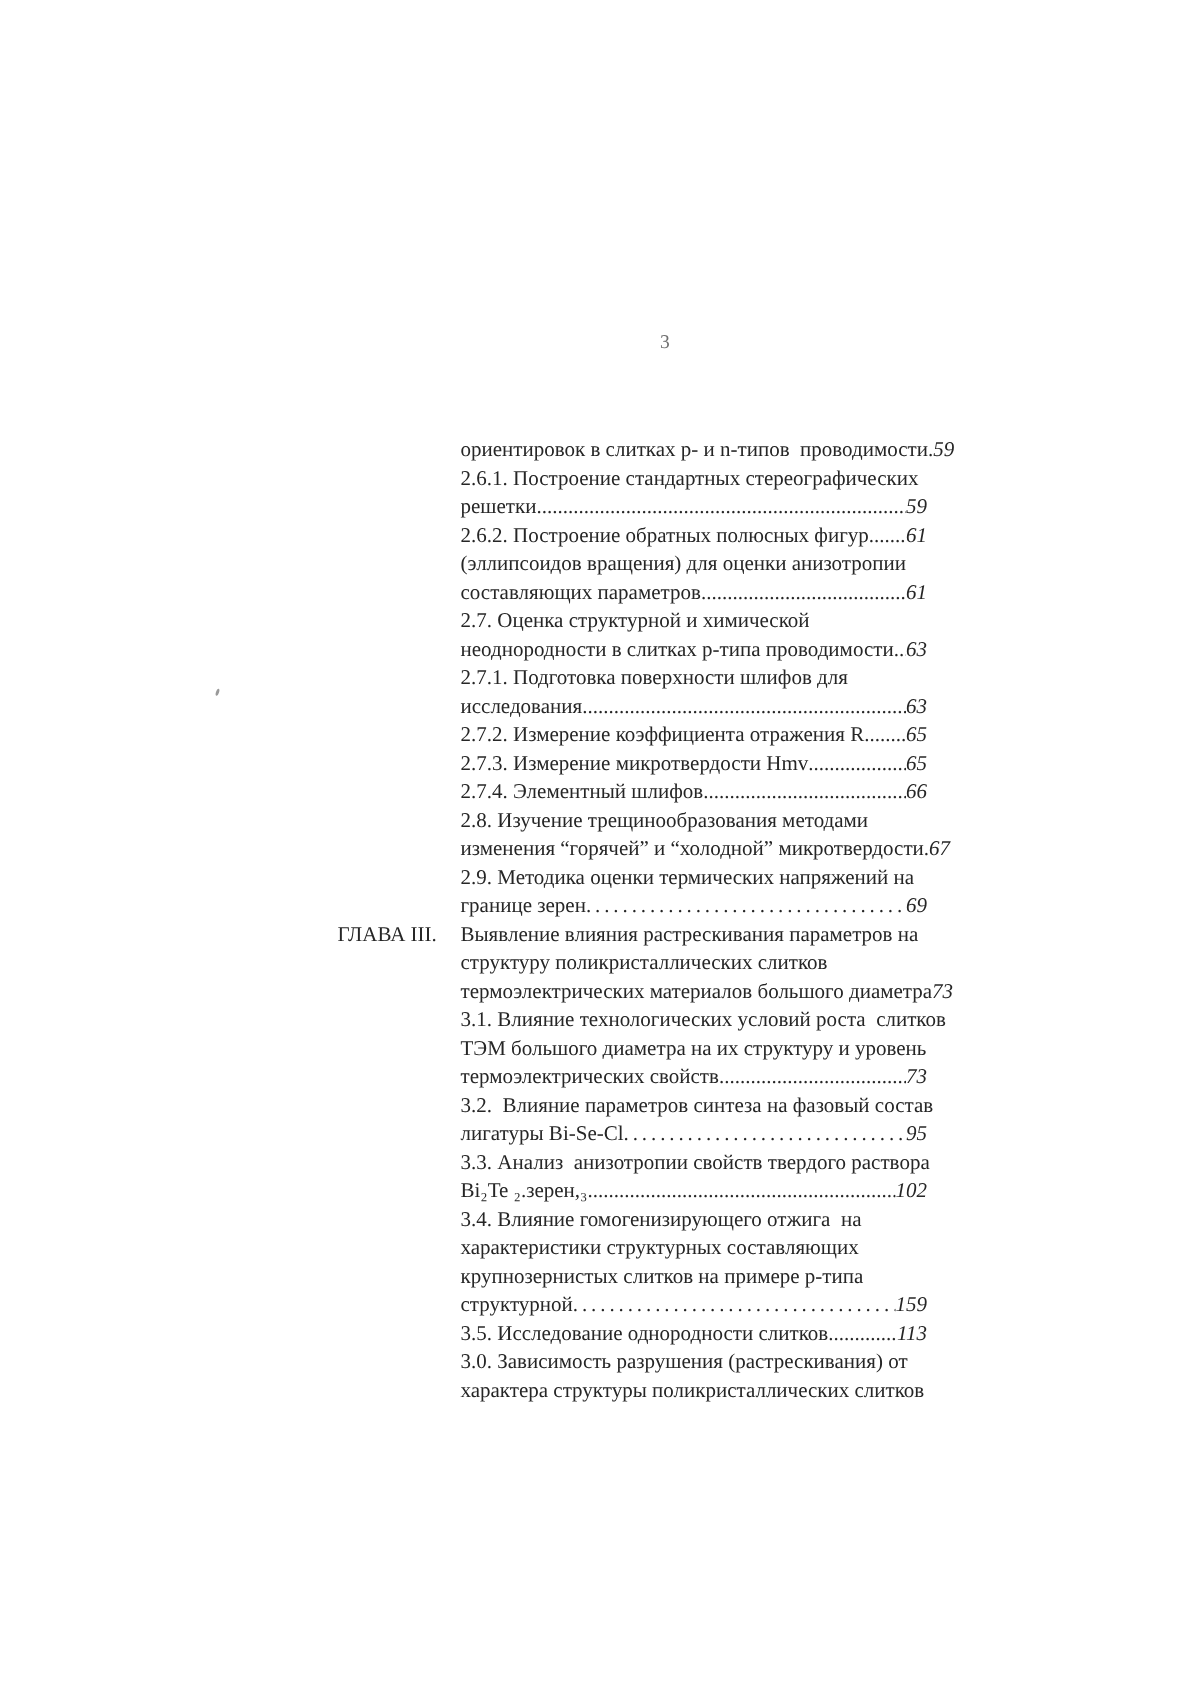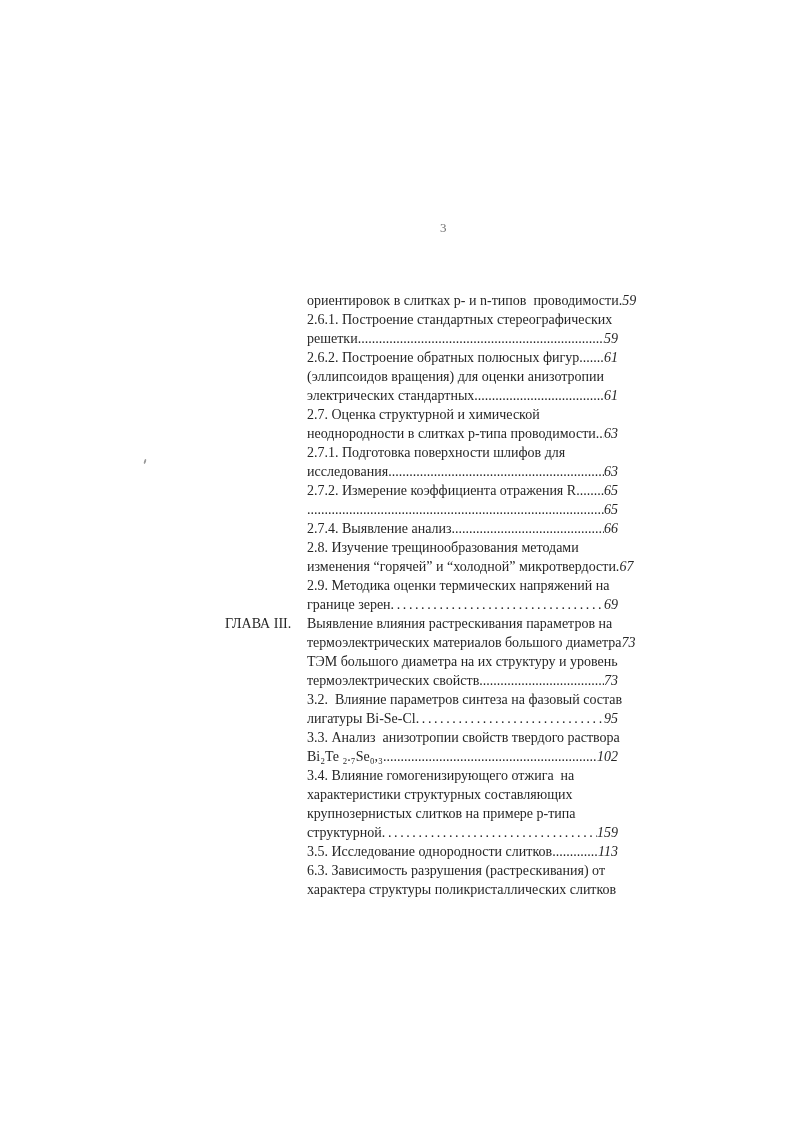--- a/index.html
+++ b/index.html
@@ -104,21 +104,21 @@
     <span class="pageref">61</span>
   </div>
       <div class="row no-label">
     
     <span class="text">(эллипсоидов вращения) для оценки анизотропии</span>
     
     
   </div>
       <div class="row no-label">
     
-    <span class="text">электрических стандартных</span>
+    <span class="text">составляющих параметров</span>
     <span class="leader">................................................................................................................................................................</span>
     <span class="pageref">61</span>
   </div>
       <div class="row no-label">
     
     <span class="text">2.7. Оценка структурной и химической</span>
     
     
   </div>
       <div class="row no-label">
@@ -140,26 +140,27 @@
     <span class="pageref">63</span>
   </div>
       <div class="row no-label">
     
     <span class="text">2.7.2. Измерение коэффициента отражения R</span>
     <span class="leader">................................................................................................................................................................</span>
     <span class="pageref">65</span>
   </div>
       <div class="row no-label">
     
+    <span class="text">2.7.3. Измерение микротвердости Hmv</span>
     <span class="leader">................................................................................................................................................................</span>
     <span class="pageref">65</span>
   </div>
       <div class="row no-label">
     
-    <span class="text">2.7.4. Выявление анализ</span>
+    <span class="text">2.7.4. Элементный шлифов</span>
     <span class="leader">................................................................................................................................................................</span>
     <span class="pageref">66</span>
   </div>
       <div class="row no-label">
     
     <span class="text">2.8. Изучение трещинообразования методами</span>
     
     
   </div>
       <div class="row no-label">
@@ -181,23 +182,35 @@
     <span class="pageref">69</span>
   </div>
       <div class="row">
     <span class="label">ГЛАВА III.</span>
     <span class="text">Выявление влияния растрескивания параметров на</span>
     
     
   </div>
       <div class="row no-label">
     
+    <span class="text">структуру поликристаллических слитков</span>
+    
+    
+  </div>
+      <div class="row no-label">
+    
     <span class="text">термоэлектрических материалов большого диаметра</span>
     
     <span class="pageref">73</span>
+  </div>
+      <div class="row no-label">
+    
+    <span class="text">3.1. Влияние технологических условий роста  слитков</span>
+    
+    
   </div>
       <div class="row no-label">
     
     <span class="text">ТЭМ большого диаметра на их структуру и уровень</span>
     
     
   </div>
       <div class="row no-label">
     
     <span class="text">термоэлектрических свойств</span>
@@ -217,21 +230,21 @@
     <span class="pageref">95</span>
   </div>
       <div class="row no-label">
     
     <span class="text">3.3. Анализ  анизотропии свойств твердого раствора</span>
     
     
   </div>
       <div class="row no-label">
     
-    <span class="text">Bi₂Te ₂.₇Se₀,₃</span>
+    <span class="text">Bi₂Te ₂.зерен,₃</span>
     <span class="leader">................................................................................................................................................................</span>
     <span class="pageref">102</span>
   </div>
       <div class="row no-label">
     
     <span class="text">3.4. Влияние гомогенизирующего отжига  на</span>
     
     
   </div>
       <div class="row no-label">
@@ -253,21 +266,21 @@
     <span class="pageref">159</span>
   </div>
       <div class="row no-label">
     
     <span class="text">3.5. Исследование однородности слитков</span>
     <span class="leader">................................................................................................................................................................</span>
     <span class="pageref">113</span>
   </div>
       <div class="row no-label">
     
-    <span class="text">6.3. Зависимость разрушения (растрескивания) от</span>
+    <span class="text">3.0. Зависимость разрушения (растрескивания) от</span>
     
     
   </div>
       <div class="row no-label">
     
     <span class="text">характера структуры поликристаллических слитков</span>
     
     
   </div>
     </div>

